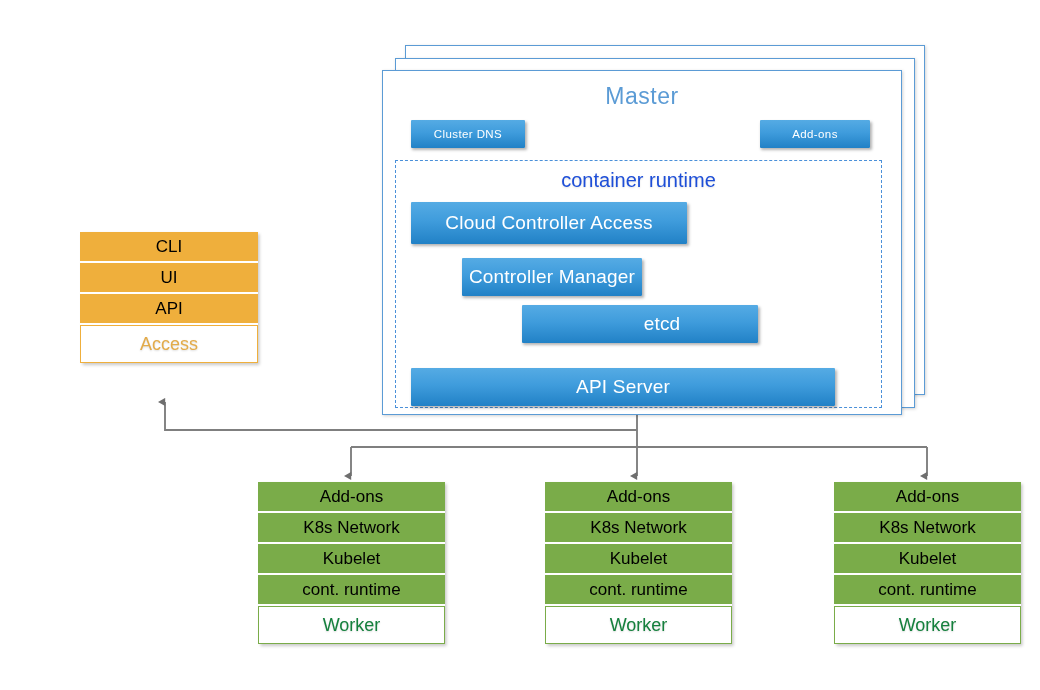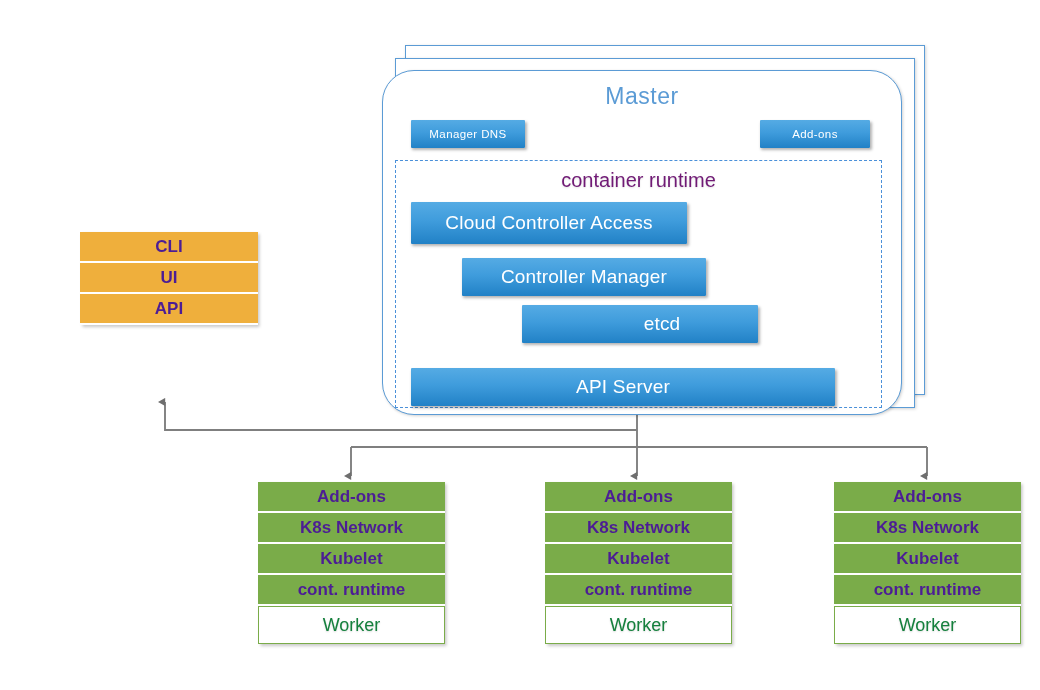--- a/index.html
+++ b/index.html
@@ -15,21 +15,21 @@
   .abs{position:absolute;box-sizing:border-box;}
 
   
   .panel{
     background:#ffffff;
     border:1.4px solid #5b9bd5;
     box-shadow:1px 1px 3px rgba(0,0,0,.18);
   }
   .panel-back2{left:405px;top:45px;width:520px;height:350px;}
   .panel-back1{left:395px;top:58px;width:520px;height:350px;}
-  .panel-front{left:382px;top:70px;width:520px;height:345px;border-radius:32px;}
+  .panel-front{left:382px;top:70px;width:520px;height:345px;}
 
   .master-title{
     position:absolute;left:0;top:12px;width:100%;
     text-align:center;font-size:23px;color:#5b9bd5;
     letter-spacing:.5px;
   }
 
   
   .bluebox{
     background:linear-gradient(to bottom,#55abe4 0%,#3f9cdc 45%,#2181c6 100%);
@@ -46,38 +46,37 @@
   .addons-master{left:760px;top:120px;width:110px;height:28px;}
 
   
   .runtime{
     left:395px;top:160px;width:487px;height:248px;
     border:1.6px dashed #4a90d9;
     background:transparent;
   }
   .runtime-title{
     position:absolute;left:0;top:8px;width:100%;
-    text-align:center;font-size:20px;color:#701a75;
+    text-align:center;font-size:20px;color:#1d4ed8;
     text-shadow:0 1px 2px rgba(0,0,0,.12);
   }
 
   .ccm{left:411px;top:202px;width:276px;height:42px;}
-  .cm{left:462px;top:258px;width:244px;height:38px;}
+  .cm{left:462px;top:258px;width:180px;height:38px;}
   .etcd{left:522px;top:305px;width:236px;height:38px;padding-left:44px;}
   .sched{left:717px;top:238px;width:153px;height:40px;}
   .apiserver{left:411px;top:368px;width:424px;height:38px;}
 
   
   .stack{box-shadow:1.5px 2px 3px rgba(0,0,0,.22);}
   .access-stack{left:80px;top:232px;width:178px;}
   .bar{
     height:29px;display:flex;align-items:center;justify-content:center;
-    color:#4c1d95;font-size:17px;margin-bottom:2px;
+    color:#000000;font-size:17px;margin-bottom:2px;
     box-sizing:border-box;
-    font-weight:bold;
   }
   .bar-orange{background:#efaf3c;}
   .foot{
     height:38px;display:flex;align-items:center;justify-content:center;
     background:#ffffff;font-size:18px;
     box-sizing:border-box;
     text-shadow:0 1px 2px rgba(0,0,0,.15);
   }
   .foot-orange{border:1.2px solid #efaf3c;color:#e3ab49;}
 
@@ -125,36 +124,37 @@
     </g>
   </svg>
 
   <div class="abs panel panel-back2"></div>
   <div class="abs panel panel-back1"></div>
 
   <div class="abs panel panel-front">
     <div class="master-title">Master</div>
   </div>
 
-  <div class="abs bluebox chip-small cluster-dns">Manager DNS</div>
+  <div class="abs bluebox chip-small cluster-dns">Cluster DNS</div>
   <div class="abs bluebox chip-small addons-master">Add-ons</div>
 
   <div class="abs runtime">
     <div class="runtime-title">container runtime</div>
   </div>
 
   <div class="abs bluebox chip-big ccm">Cloud Controller Access</div>
   <div class="abs bluebox chip-big cm">Controller Manager</div>
   <div class="abs bluebox chip-big etcd">etcd</div>
   <div class="abs bluebox chip-big apiserver">API Server</div>
 
   <div class="abs stack access-stack">
     <div class="bar bar-orange">CLI</div>
     <div class="bar bar-orange">UI</div>
     <div class="bar bar-orange">API</div>
+    <div class="foot foot-orange">Access</div>
   </div>
 
   <div class="abs stack worker-stack w1">
     <div class="bar bar-green">Add-ons</div>
     <div class="bar bar-green">K8s Network</div>
     <div class="bar bar-green">Kubelet</div>
     <div class="bar bar-green">cont. runtime</div>
     <div class="foot foot-green">Worker</div>
   </div>
 

